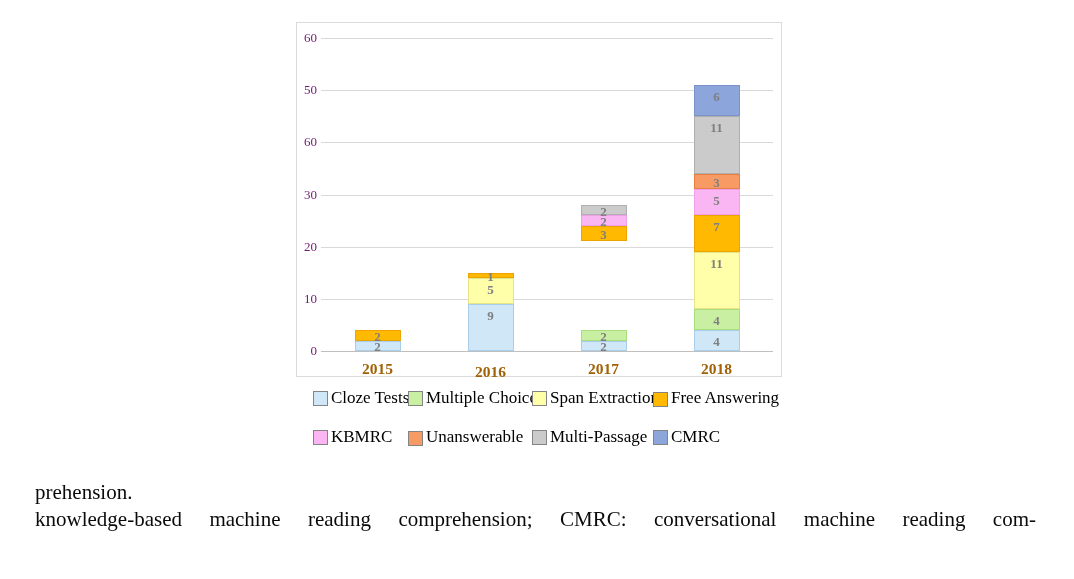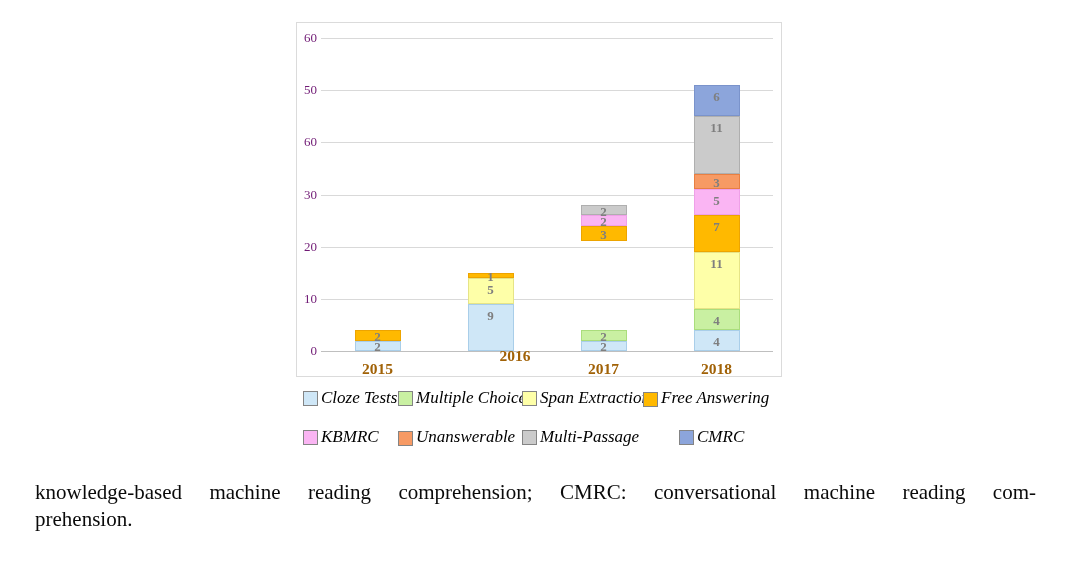--- a/index.html
+++ b/index.html
@@ -25,21 +25,21 @@
   .seglabel{
     position:absolute;left:0;width:100%;text-align:center;
     font-size:13px;font-weight:bold;color:#7F7F7F;line-height:15px;
   }
   .xtick{
     position:absolute;width:80px;text-align:center;
     font-size:15.5px;font-weight:bold;color:#a16207;line-height:18px;
   }
 
   
-  .legend{position:absolute;left:296px;top:389px;width:487px;height:62px;font-style:italic;}
+  .legend{position:absolute;left:306px;top:389px;width:487px;height:62px;}
   .legend-item{position:absolute;display:flex;align-items:center;height:18px;}
   .swatch{
     display:inline-block;width:15px;height:15px;box-sizing:border-box;
     border:1px solid #848484;margin-right:3px;flex:none;
   }
   .legend-label{font-size:17px;color:#000;white-space:nowrap;line-height:18px;}
 
   
   .caption{
     position:absolute;left:35px;top:479px;width:1001px;
@@ -76,21 +76,21 @@
       <div class="xtick" style="left: 40.5px; top: 337px;">2015</div>
       <div class="segment" style="left: 170.5px; top: 281.05px; width: 46px; height: 46.95px; background: rgb(207, 231, 247); border: 1px solid rgb(169, 206, 233);">
         <div class="seglabel" style="color: rgb(127, 127, 127); top: 3px;">9</div>
       </div>
       <div class="segment" style="left: 170.5px; top: 254.967px; width: 46px; height: 26.0833px; background: rgb(254, 255, 168); border: 1px solid rgb(230, 228, 135);">
         <div class="seglabel" style="color: rgb(127, 127, 127); top: 3px;">5</div>
       </div>
       <div class="segment" style="left: 170.5px; top: 249.75px; width: 46px; height: 5.21667px; background: rgb(255, 185, 0); border: 1px solid rgb(237, 164, 0);">
         <div class="seglabel" style="color: rgb(127, 127, 127); top: -4.89167px;">1</div>
       </div>
-      <div class="xtick" style="left: 153.5px; top: 324px; text-align: right;">2016</div>
+      <div class="xtick" style="left: 153.5px; top: 340px;">2016</div>
       <div class="segment" style="left: 283.5px; top: 317.567px; width: 46px; height: 10.4333px; background: rgb(207, 231, 247); border: 1px solid rgb(169, 206, 233);">
         <div class="seglabel" style="color: rgb(127, 127, 127); top: -2.28333px;">2</div>
       </div>
       <div class="segment" style="left: 283.5px; top: 307.133px; width: 46px; height: 10.4333px; background: rgb(201, 240, 162); border: 1px solid rgb(170, 221, 124);">
         <div class="seglabel" style="color: rgb(127, 127, 127); top: -2.28333px;">2</div>
       </div>
       <div class="segment" style="left: 283.5px; top: 202.8px; width: 46px; height: 15.65px; background: rgb(255, 185, 0); border: 1px solid rgb(237, 164, 0);">
         <div class="seglabel" style="color: rgb(127, 127, 127); top: 0.325px;">3</div>
       </div>
       <div class="segment" style="left: 283.5px; top: 192.367px; width: 46px; height: 10.4333px; background: rgb(250, 181, 243); border: 1px solid rgb(239, 160, 232);">
@@ -148,22 +148,22 @@
         <span class="legend-label">KBMRC</span>
       </div>
       <div class="legend-item" style="left: 102px; top: 39px; align-items: flex-end;">
         <span class="swatch" style="background: rgb(247, 154, 100);"></span>
         <span class="legend-label">Unanswerable</span>
       </div>
       <div class="legend-item" style="left: 226px; top: 39px;">
         <span class="swatch" style="background: rgb(203, 203, 203);"></span>
         <span class="legend-label">Multi-Passage</span>
       </div>
-      <div class="legend-item" style="left: 347px; top: 39px; margin-left: 36px;">
+      <div class="legend-item" style="left: 347px; top: 39px;">
         <span class="swatch" style="background: rgb(140, 165, 219);"></span>
         <span class="legend-label">CMRC</span>
       </div>
     </div>
   <div class="caption">
+    <div class="caption-line">prehension.</div>
     <div class="caption-line just">knowledge-based machine reading comprehension; CMRC: conversational machine reading com-</div>
-    <div class="caption-line">prehension.</div>
   </div>
 </div>
 
 </body></html>

